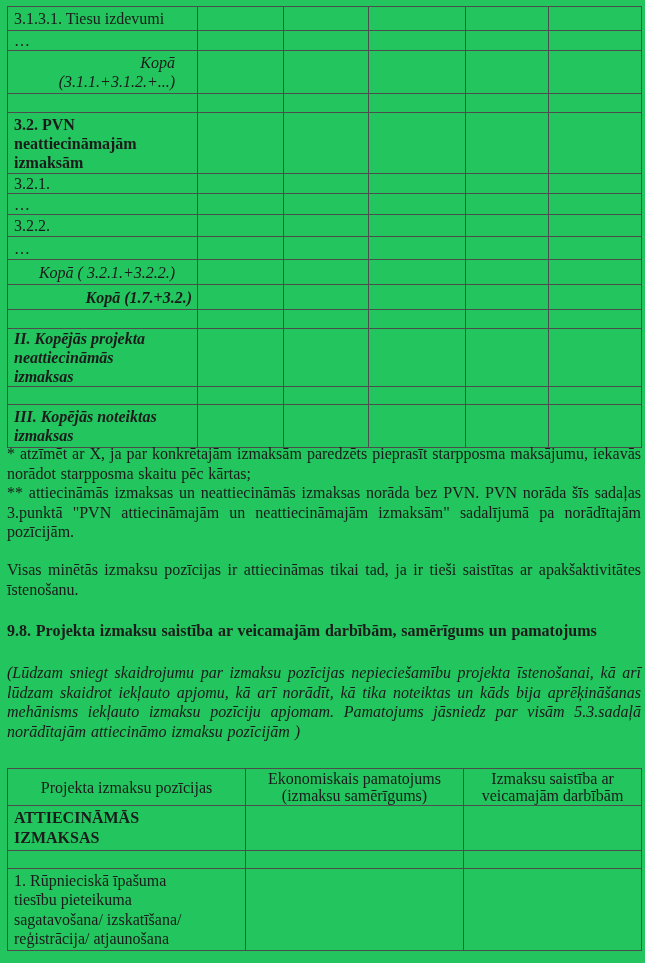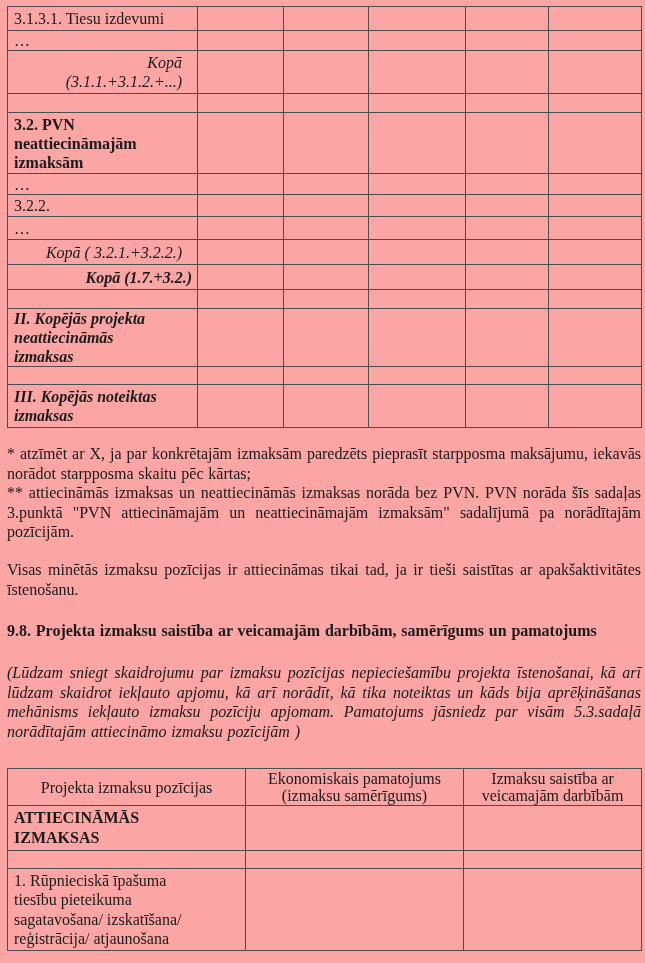--- a/index.html
+++ b/index.html
@@ -1,38 +1,38 @@
 <!DOCTYPE html>
 <html><head>
 <meta charset="utf-8">
 <style>
   html, body { margin: 0; padding: 0; background: #ffffff; }
   .page {
     position: relative;
     width: 645px;
     height: 963px;
-    background: #fca5a5;
+    background: #22c55e;
     color: #1b1b1b;
     font-family: "Liberation Serif", "DejaVu Serif", serif;
     font-size: 16px;
     overflow: hidden;
   }
   .abs { position: absolute; left: 7px; width: 634px; }
 
   
   table { border-collapse: collapse; table-layout: fixed; width: 634px; }
   td {
     border: 1px solid #4d4d4d;
     vertical-align: middle;
     padding: 0 4px 0 6px;
     overflow: hidden;
     line-height: 19px;
   }
   .pre { white-space: pre-line; }
-  .ri  { text-align: right; font-style: italic; padding-right: 15px; }
+  .ri  { text-align: right; font-style: italic; padding-right: 22px; }
   .rbi { text-align: right; font-style: italic; font-weight: bold; padding-right: 5px; }
   .b   { font-weight: bold; }
   .bi  { font-weight: bold; font-style: italic; }
 
   
   .h24 { height: 24px; } .h20 { height: 20px; } .h43 { height: 43px; }
   .h19 { height: 19px; } .h61 { height: 61px; } .h21 { height: 21px; }
   .h22 { height: 22px; } .h23 { height: 23px; } .h25 { height: 25px; }
   .h18 { height: 18px; } .h55 { height: 55px; }
 
@@ -98,20 +98,28 @@
         <td></td>
           <td></td>
           <td></td>
           <td></td>
           <td></td>
       </tr>
       <tr class="h61">
         <td class="b pre">3.2. PVN
 neattiecināmajām
 izmaksām</td>
+        <td></td>
+          <td></td>
+          <td></td>
+          <td></td>
+          <td></td>
+      </tr>
+      <tr class="h19">
+        <td>3.2.1.</td>
         <td></td>
           <td></td>
           <td></td>
           <td></td>
           <td></td>
       </tr>
       <tr class="h21">
         <td>…</td>
         <td></td>
           <td></td>

